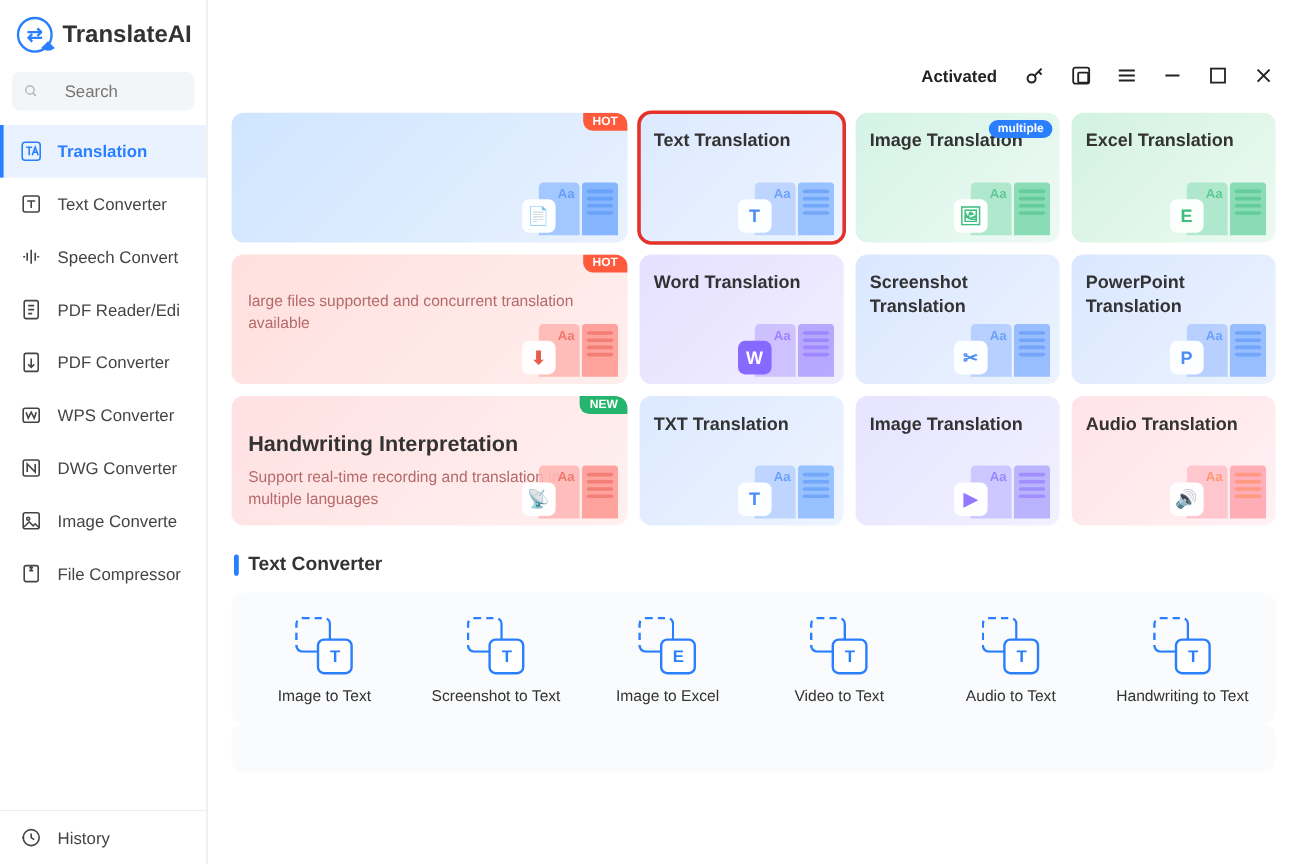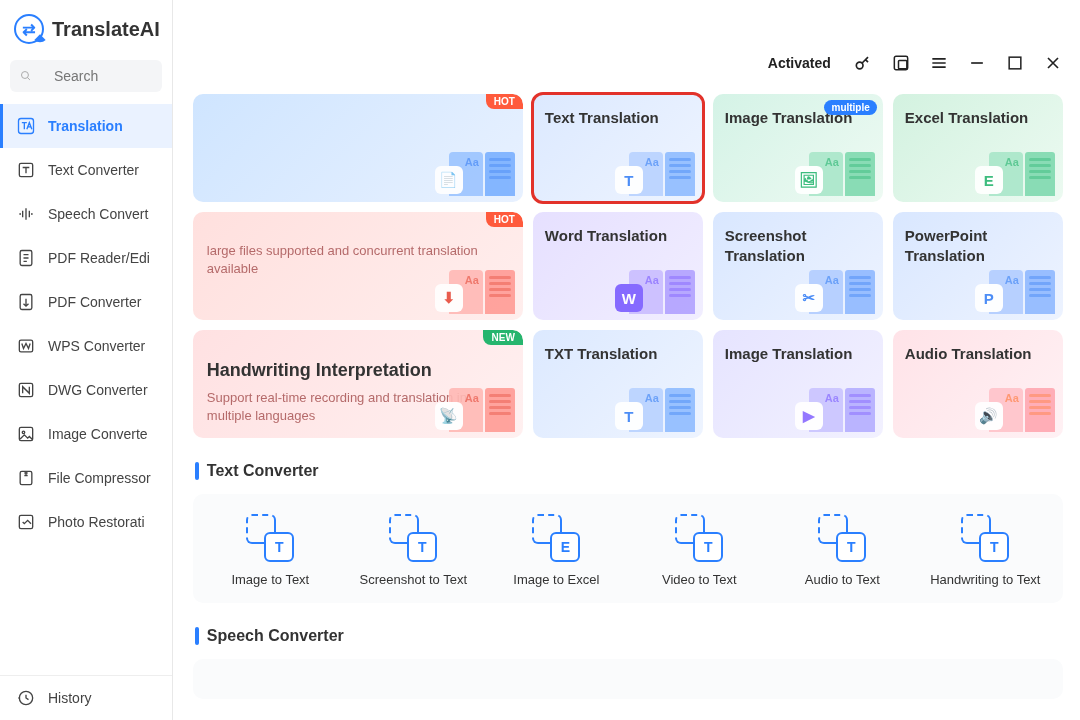--- a/index.html
+++ b/index.html
@@ -135,27 +135,20 @@
         </svg>
       <span>Image Converte</span>
     </div>
     <div class="nav-item">
       <svg class="nav-icon" viewBox="0 0 24 24">
           <rect x="5" y="4" width="14" height="16" rx="2"></rect>
           <path d="M12 4v6M10 6h4M10 9h4"></path>
         </svg>
       <span>File Compressor</span>
     </div>
-    <div class="nav-item">
-      <svg class="nav-icon" viewBox="0 0 24 24">
-          <rect x="4" y="4" width="16" height="16" rx="2"></rect>
-          <path d="M8 12l2 2 4-4 4 4"></path>
-        </svg>
-      <span>Photo Restorati</span>
-    </div>
   </div>
   <div class="nav-item history-item">
     <svg class="nav-icon" viewBox="0 0 24 24">
         <circle cx="12" cy="12" r="8"></circle>
         <path d="M12 8v4l3 2M3 12h2"></path>
       </svg>
     <span>History</span>
   </div>
 </div>
 
@@ -421,20 +414,16 @@
       </div>
       <div class="tool">
         <div class="tool-icon-wrap">
             <div class="tibox1"></div>
             <div class="tibox2">T</div>
           </div>
         <div class="tool-label">Handwriting to Text</div>
       </div>
     </div>
 
-    <div class="section-h">
-      <div class="bar"></div>
-      <div class="txt">Speech Converter</div>
-    </div>
     <div class="tools-row" style="min-height:40px"></div>
 
   </div>
 </div>
 
 </body></html>

